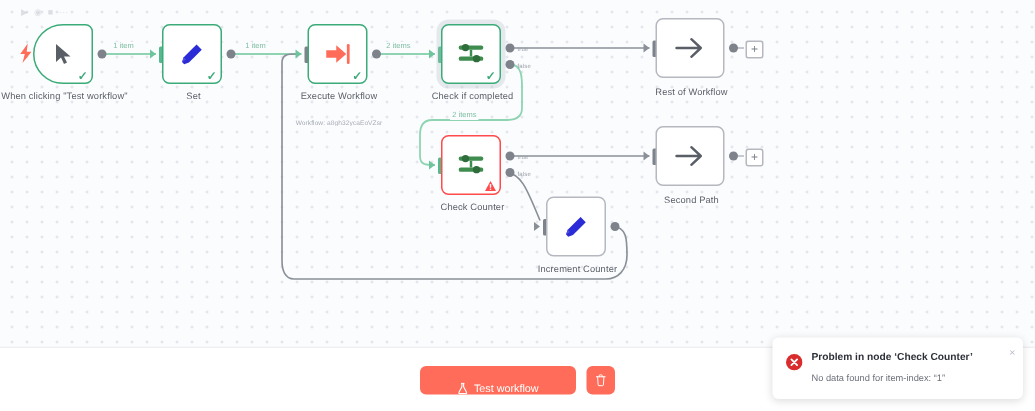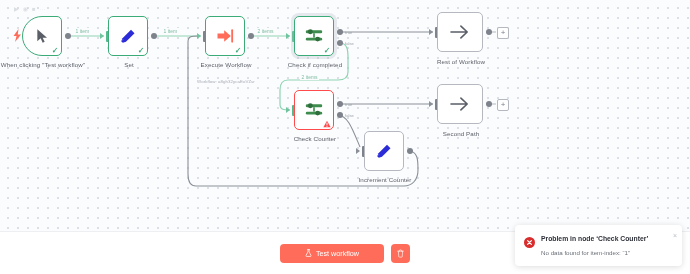--- a/index.html
+++ b/index.html
@@ -100,21 +100,21 @@
   
   #bottombar{
     position:absolute;left:0;bottom:0;width:690px;height:42px;
     background:#fff;border-top:1px solid #edeff2;
     display:flex;align-items:center;justify-content:center;gap:7px;
   }
   #test-btn{
     background:#ff6d5a;color:#fff;border:none;border-radius:4px;
     height:19px;padding:0 25px;
     font-size:7.2px;font-family:"Liberation Sans",sans-serif;
-    display:flex;align-items:center;gap:4px;cursor:pointer;
+    display:flex;align-items:flex-end;gap:4px;cursor:pointer;
   }
   #del-btn{
     background:#ff6d5a;color:#fff;border:none;border-radius:4px;
     width:19px;height:19px;display:flex;align-items:center;justify-content:center;
     cursor:pointer;
   }
   
   #toast{
     position:absolute;right:8px;bottom:8px;
     width:150px;

